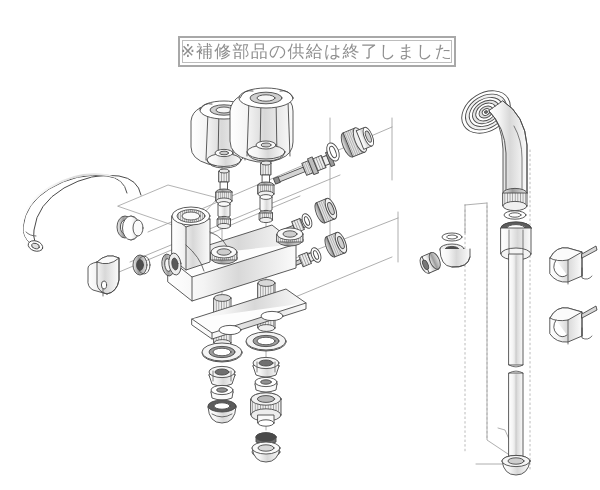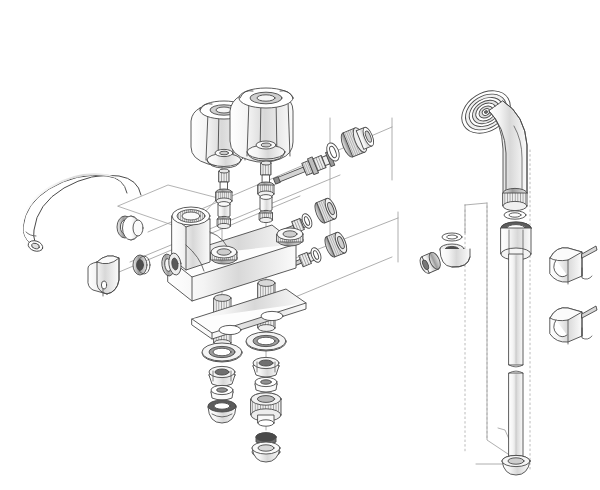--- a/index.html
+++ b/index.html
@@ -479,14 +479,18 @@
         <path d="M568 320 l0 24" stroke-width="0.8"></path>
         <path d="M582 312 l0 24"></path>
         <path d="M556 320 q-5 8 1 14 q5 5 10 1" fill="#ffffff" stroke-width="0.9"></path>
         <path d="M582 314 l14 -8 l1 4 l-15 8 Z" fill="#d6d6d6"></path>
         <path d="M582 328 l0 10 q6 3 10 -2" stroke-width="0.8"></path>
       </g>
 
     </g>
   </svg>
 
+  <div class="notice">
+    <div class="notice-inner"></div>
+    <span class="notice-text">※補修部品の供給は終了しました</span>
+  </div>
 
 </div>
 
 </body></html>

